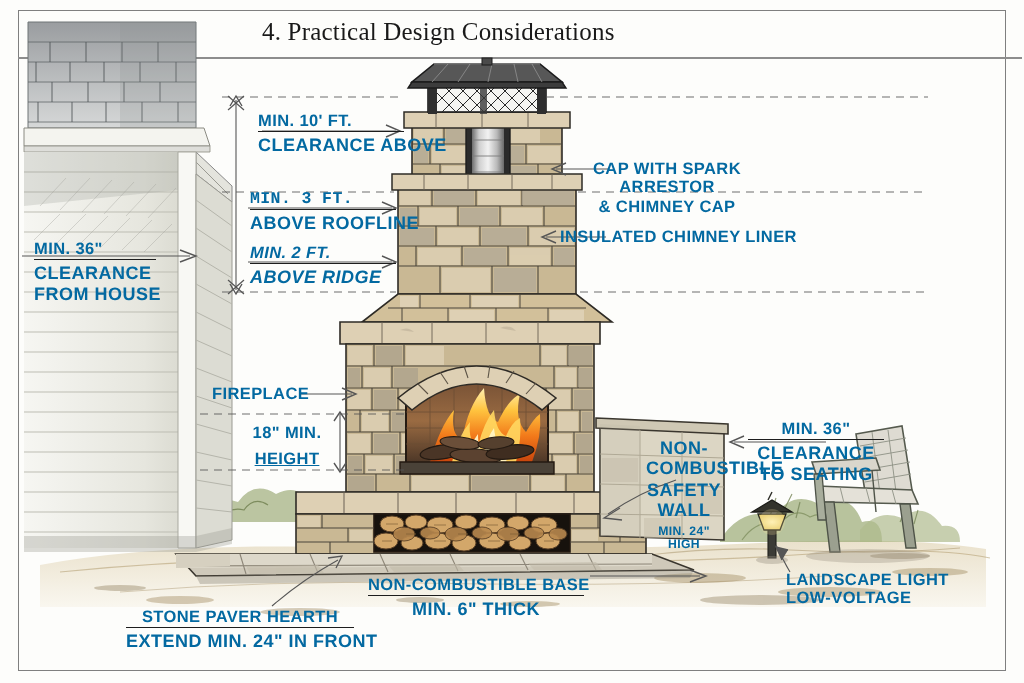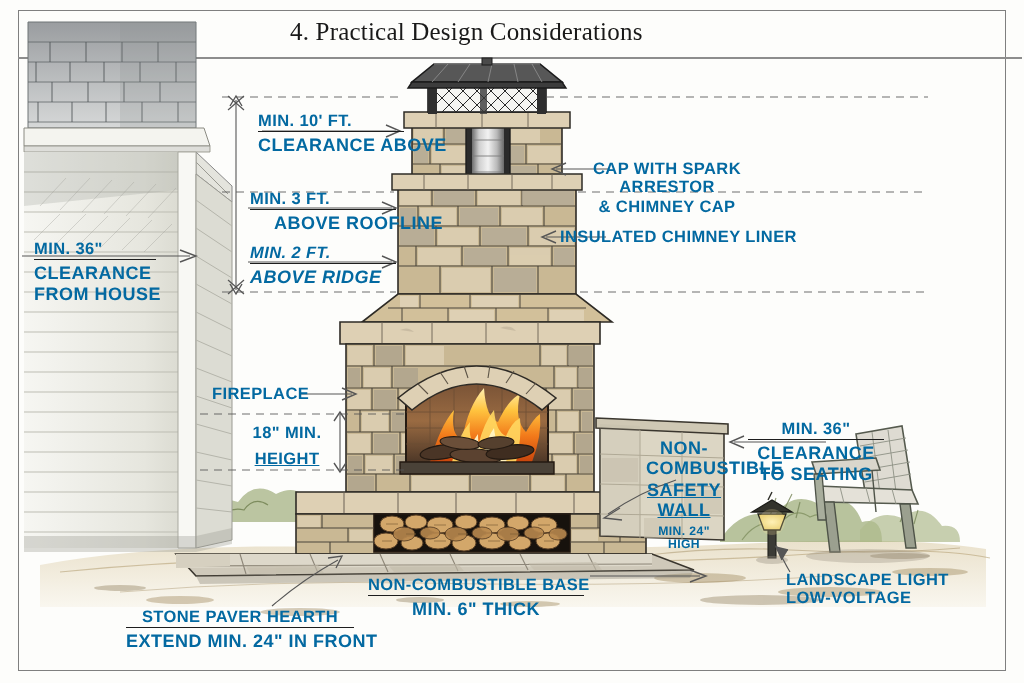--- a/index.html
+++ b/index.html
@@ -18,21 +18,20 @@
   }
 
   
   .title-wrap{
     position:absolute; left:262px; top:18px; width:760px; height:42px;
   }
   .title-text{
     font-family:"Liberation Serif", serif;
     font-size:25px; color:#191919; letter-spacing:.2px;
     white-space:nowrap;
-    margin-left:28px;
   }
   .title-rule{
     position:absolute; left:-244px; top:39px; width:1004px; height:1.5px;
     background:#8d8d8d;
   }
 
   
   .anno{
     position:absolute; color:#0369a1;
     font-family:"Liberation Sans", sans-serif;
@@ -757,22 +756,22 @@
     <div class="title-text">4. Practical Design Considerations</div>
     <div class="title-rule"></div>
   </div>
 
   <div class="anno txt" style="left:258px; top:112px;">
     <div class="big sc-up underline-row" style="display:block; width:146px;">Min. 10' ft.</div>
     <div class="sml sc-up" style="margin-top:3px;">Clearance Above</div>
   </div>
 
   <div class="anno txt" style="left:250px; top:190px;">
-    <div class="big sc-up underline-row" style="display:block; width:146px;">Min. 3 ft.</div>
-    <div class="sml sc-up" style="margin-top:3px;margin-left:24px;">Above Roofline</div>
+    <div class="big sc-up underline-row" style="display:block; width:146px;font-family:Liberation Mono, monospace;">Min. 3 ft.</div>
+    <div class="sml sc-up" style="margin-top:3px;">Above Roofline</div>
   </div>
 
   <div class="anno txt" style="left:250px; top:244px;font-style:italic;">
     <div class="big sc-up underline-row" style="display:block; width:146px;">Min. 2 ft.</div>
     <div class="sml sc-up" style="margin-top:3px;">Above Ridge</div>
   </div>
 
   <div class="anno txt" style="left:34px; top:240px;">
     <div class="big sc-up underline-row" style="display:block; width:122px;">Min. 36"</div>
     <div class="sml sc-up" style="margin-top:3px;">Clearance</div>
@@ -792,21 +791,21 @@
     <div class="big sc-up">Fireplace</div>
   </div>
 
   <div class="anno txt ctr" style="left:232px; top:424px; width:110px;">
     <div class="big sc-up">18" Min.</div>
     <div class="big sc-up" style="margin-top:8px;text-decoration:underline;">Height</div>
   </div>
 
   <div class="anno txt ctr" style="left:602px; top:438px; width:120px; white-space:normal;padding-left:44px;">
     <div class="sml sc-up">Non-Combustible</div>
-    <div class="sml sc-up" style="margin-top:2px;text-decoration:underline;">Safety Wall</div>
+    <div class="sml sc-up" style="margin-top:2px;">Safety Wall</div>
     <div class="xsml sc-up" style="margin-top:4px;">Min. 24" high</div>
   </div>
 
   <div class="anno txt ctr" style="left:748px; top:420px; width:136px;">
     <div class="big sc-up underline-row" style="display:block;">Min. 36"</div>
     <div class="sml sc-up" style="margin-top:3px;">Clearance</div>
     <div class="sml sc-up">to Seating</div>
   </div>
 
   <div class="anno txt ctr" style="left:368px; top:576px; width:216px;">

